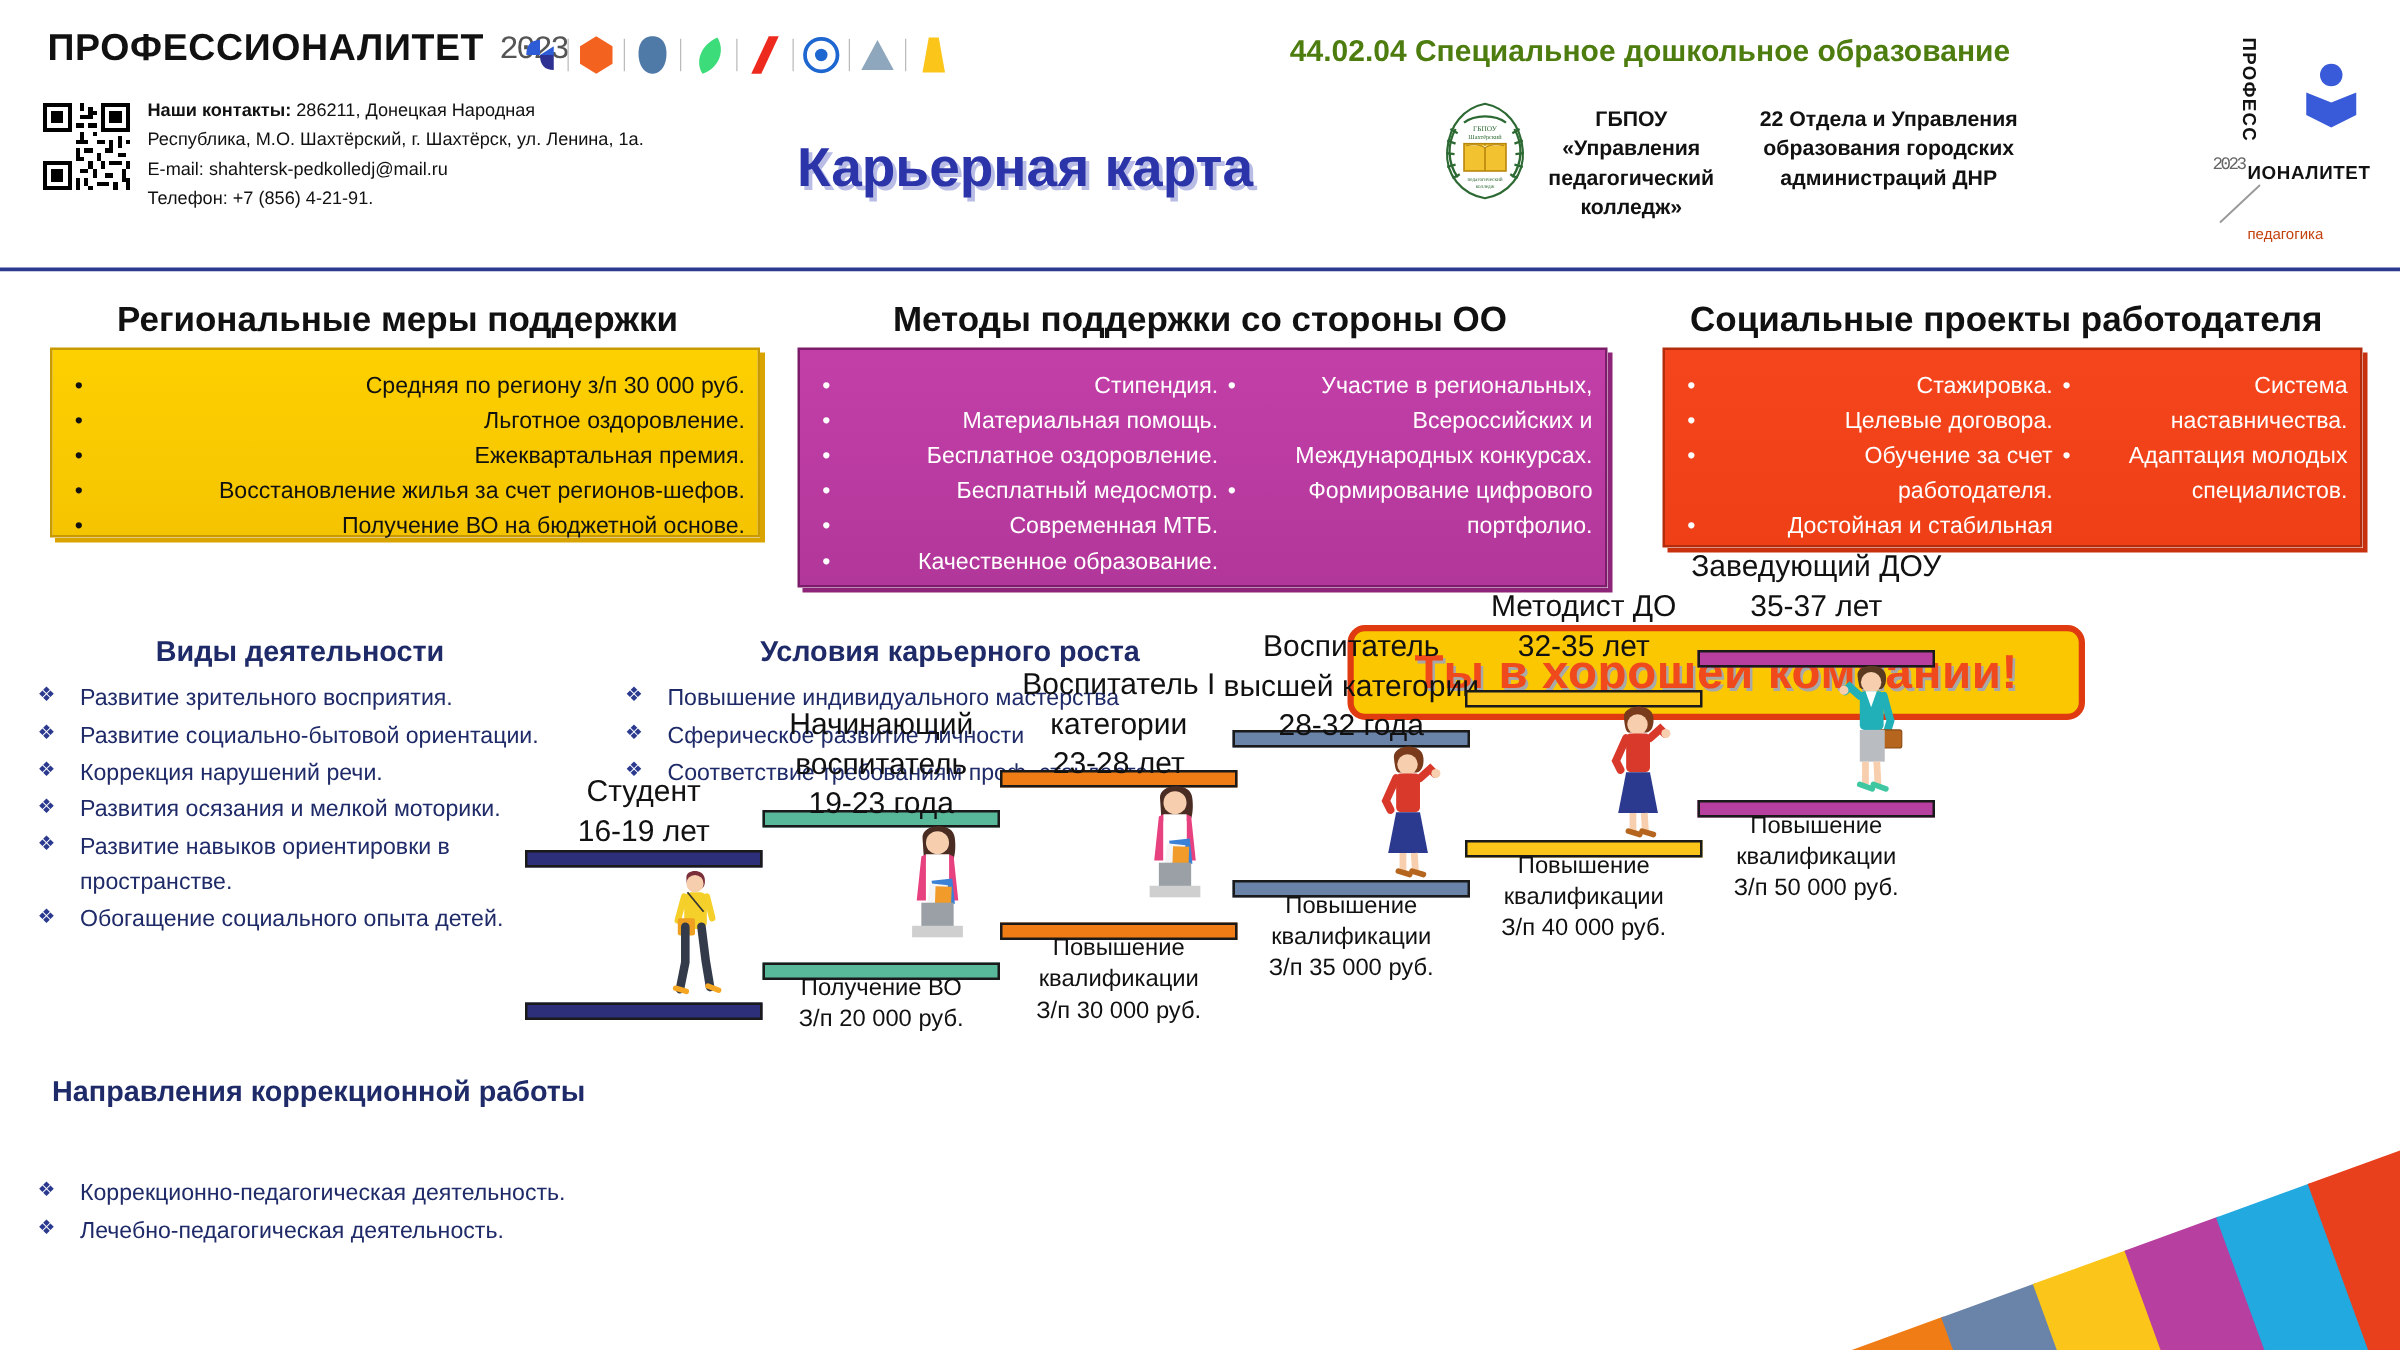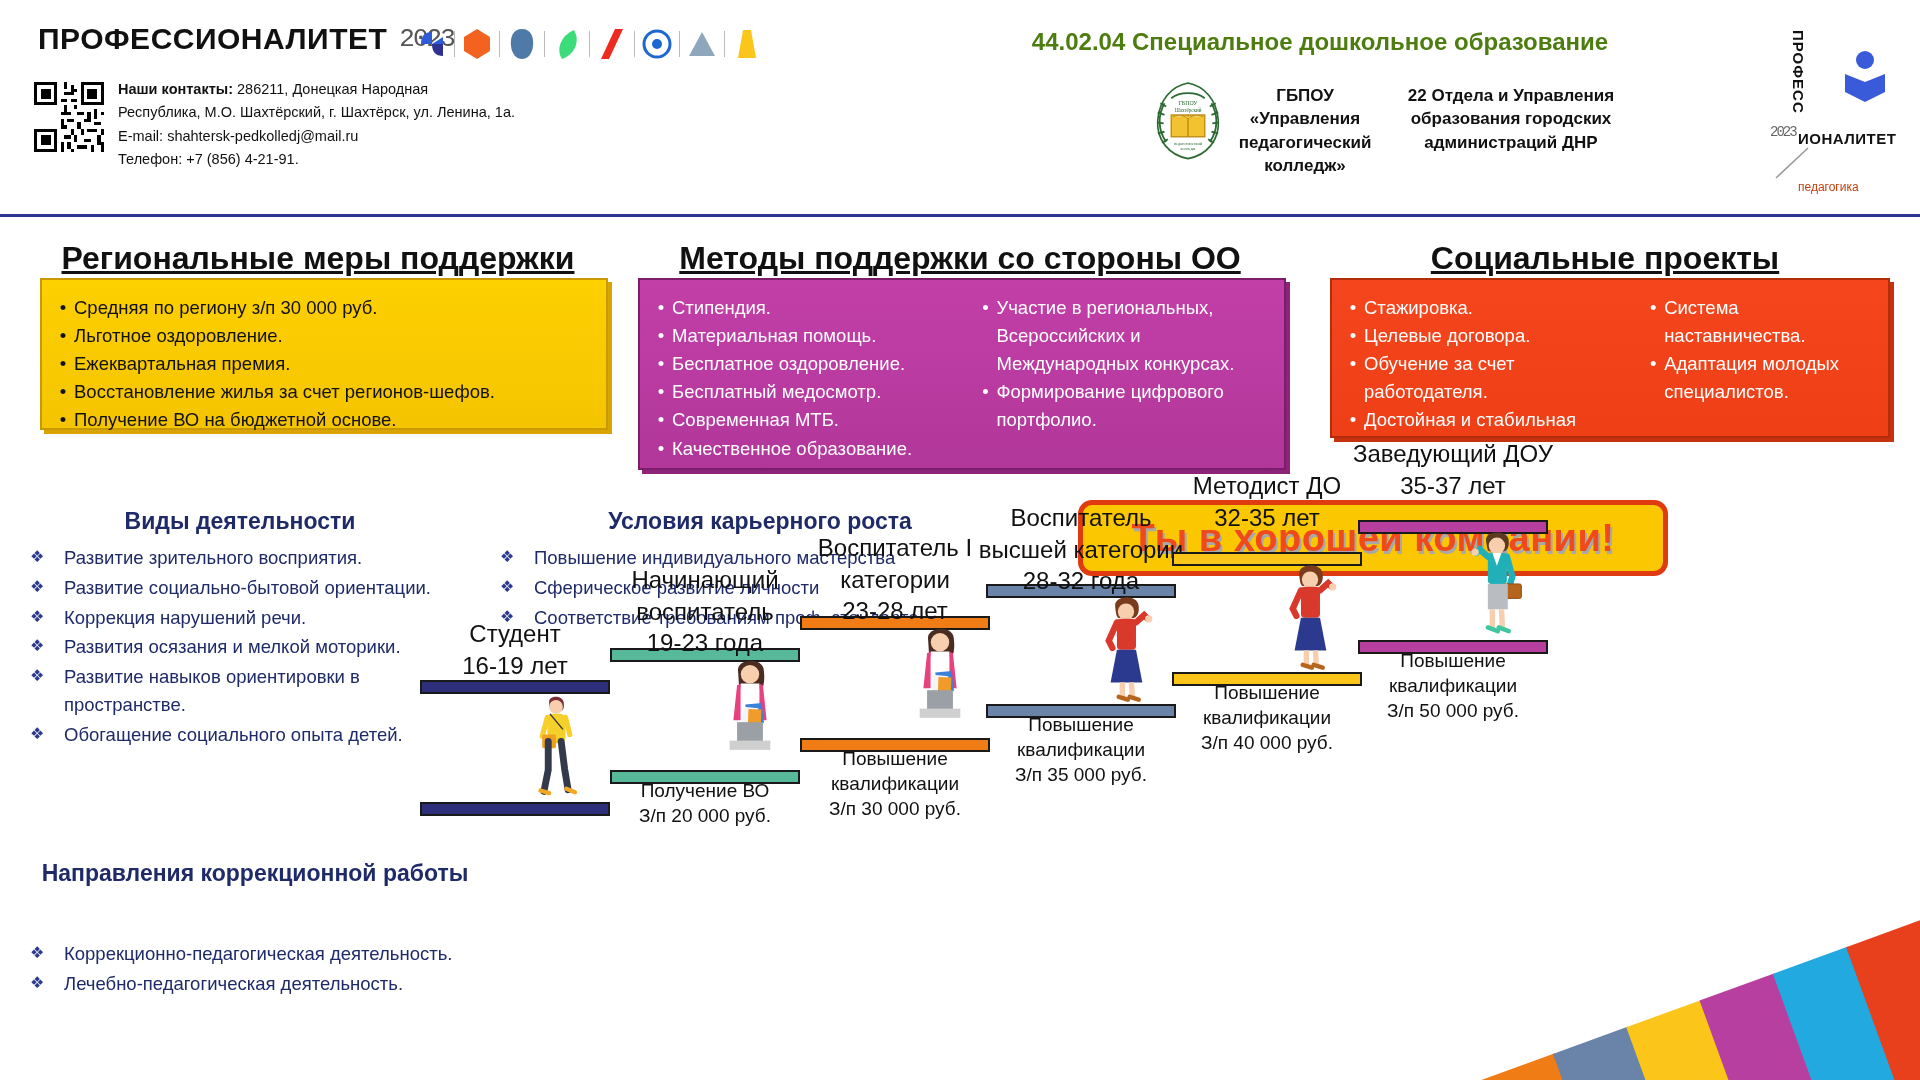--- a/index.html
+++ b/index.html
@@ -46,32 +46,32 @@
   .prof-right{position:absolute;left:1790px;top:26px;width:120px;height:170px;}
   .prof-vert{position:absolute;left:0px;top:4px;font-size:15px;font-weight:bold;letter-spacing:1px;color:#111;
     writing-mode:vertical-rl;}
   .prof-horiz{position:absolute;left:8px;top:104px;font-size:15px;font-weight:bold;letter-spacing:.5px;color:#111;}
   .prof-mark{position:absolute;left:52px;top:24px;width:46px;height:54px;}
   .prof-year2{position:absolute;left:-20px;top:98px;font-size:14px;color:#666;font-family:"Liberation Mono",monospace;letter-spacing:-2px;}
   .prof-ped{position:absolute;left:8px;top:154px;font-size:12px;color:#c2410c;}
   .prof-slash{position:absolute;left:-16px;top:120px;width:40px;height:34px;}
 
   
-  .sec-h{position:absolute;font-size:32px;font-weight:bold;color:#111;text-align:center;text-decoration:underline;}
+  .sec-h{position:absolute;font-size:28px;font-weight:bold;color:#111;text-align:center;}
   #sec-h-1{left:38px;top:240px;width:560px;}
   #sec-h-2{left:630px;top:240px;width:660px;}
   #sec-h-3{left:1320px;top:240px;width:570px;}
 
   
   .card{position:absolute;box-sizing:border-box;}
   .card .inner{position:absolute;inset:0;display:flex;gap:0px;padding:14px 10px 10px 10px;box-sizing:border-box;}
   .card ul{list-style:none;margin:0;padding:0;}
   .card li{display:flex;align-items:flex-start;font-size:18.5px;line-height:1.52;}
   .card li .bul{flex:0 0 auto;width:22px;text-align:center;}
-  .card li .txt{flex:1 1 auto;}
+  .card li .txt{flex:1 1 auto;text-align:right;}
 
   #card-yellow{left:40px;top:278px;width:568px;height:152px;
     background:linear-gradient(#fdd000,#f5c400);
     border:2px solid #c89a00;
     box-shadow:4px 4px 0 #d9a400;}
   #card-yellow li{color:#111;}
 
   #card-purple{left:638px;top:278px;width:648px;height:192px;
     background:linear-gradient(#c23fa8,#b2379a);
     border:2px solid #7d1c6a;
@@ -237,20 +237,21 @@
   </svg>
 
   <div class="contacts">
     <div><b>Наши контакты:</b><span> 286211, Донецкая Народная</span></div>
     <div>Республика, М.О. Шахтёрский, г. Шахтёрск, ул. Ленина, 1а.</div>
     <div>E-mail: shahtersk-pedkolledj@mail.ru</div>
     <div>Телефон: +7 (856) 4-21-91.</div>
   </div>
 
   <div class="spec-title">44.02.04 Специальное дошкольное образование</div>
+  <div class="career-title">Карьерная карта</div>
 
   <svg class="crest" viewBox="0 0 100 100">
     <path d="M50 6 C30 10 16 26 14 50 C12 74 28 92 50 96 C72 92 88 74 86 50 C84 26 70 10 50 6Z" fill="none" stroke="#2d6a33" stroke-width="2"></path>
     <g stroke="#2d6a33" stroke-width="2.2" fill="none">
       <path d="M22 30 C14 44 14 62 24 76"></path>
         <path d="M78 30 C86 44 86 62 76 76"></path>
       <path d="M24 34 l-7 -4"></path>
         <path d="M22 44 l-8 -3"></path>
         <path d="M21 54 l-8 -1"></path>
         <path d="M22 64 l-8 2"></path>

